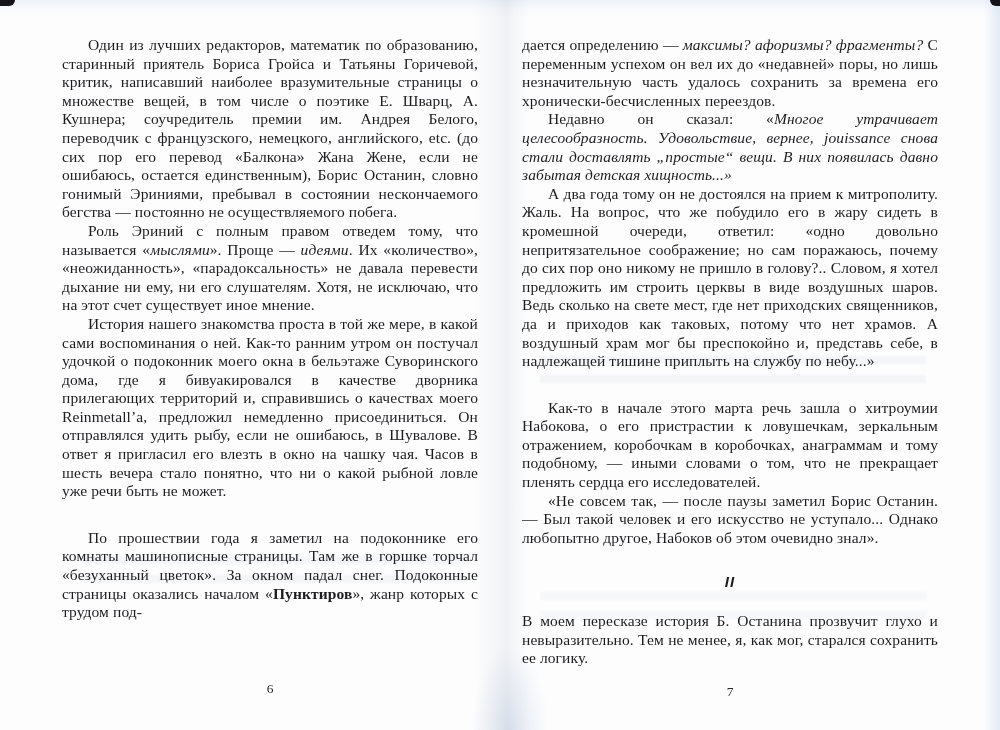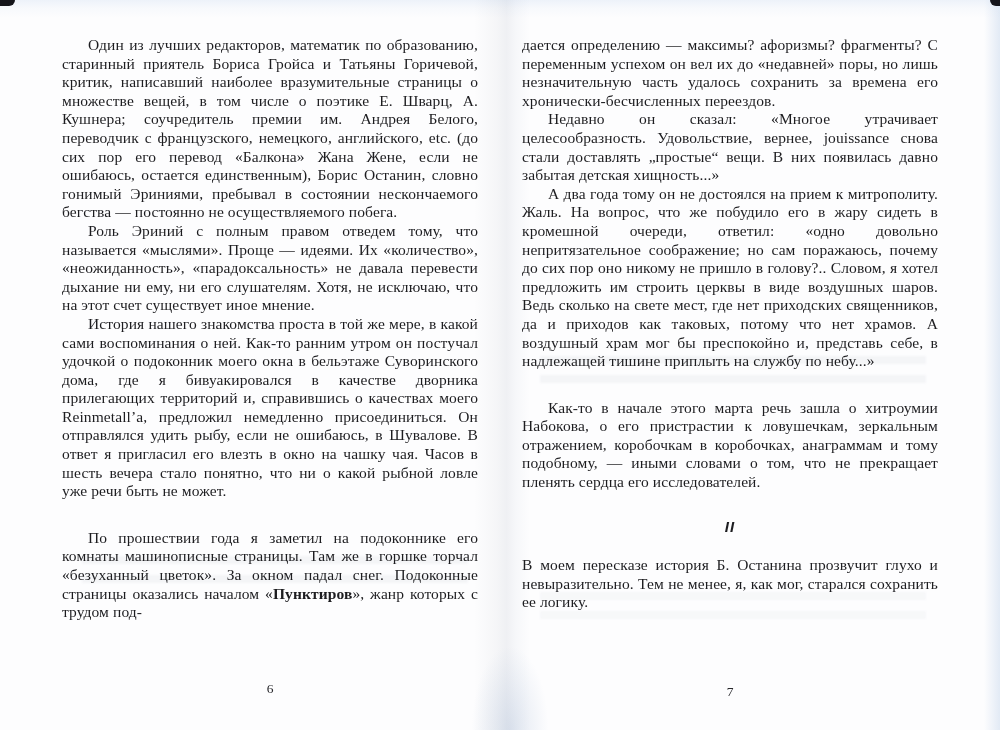--- a/index.html
+++ b/index.html
@@ -40,21 +40,21 @@
   .page-col {
     position: absolute; top: 36px; width: 416px;
     font-size: 15.5px; line-height: 18.6px;
     text-align: justify;
     letter-spacing: 0.1px;
   }
   .page-col.left { left: 62px; }
   .page-col.right { left: 522px; }
   .page-col p { margin: 0; padding: 0; text-indent: 26px; }
   .page-col p.no-indent { text-indent: 0; }
-  .italic { }
+  .italic { font-style: italic; }
   .bold { font-weight: 700; }
 
   .section-heading {
     text-align: center;
     font-family: "Liberation Sans", sans-serif;
     font-weight: 700; font-size: 15px; letter-spacing: 1px;
     margin: 26px 0 20px 0;
     text-indent: 0;
     font-style: italic;
   }
@@ -100,20 +100,21 @@
       <p><span>История нашего знакомства проста в той же мере, в какой сами воспоминания о ней. Как-то ранним утром он постучал удочкой о подоконник моего окна в бельэтаже Суворинского дома, где я бивуакировался в качестве дворника прилегающих территорий и, справившись о качествах моего Reinmetall’а, предложил немедленно присоединиться. Он отправлялся удить рыбу, если не ошибаюсь, в Шувалове. В ответ я пригласил его влезть в окно на чашку чая. Часов в шесть вечера стало понятно, что ни о какой рыбной ловле уже речи быть не может.</span></p>
       <p style="margin-top: 28px;"><span>По прошествии года я заметил на подоконнике его комнаты машинописные страницы. Там же в горшке торчал «безуханный цветок». За окном падал снег. Подоконные страницы оказались началом «</span><span class="bold">Пунктиров</span><span>», жанр которых с трудом под-</span></p>
     </div>
 
   <div class="page-col right">
     <div>
         <p class="no-indent"><span>дается определению — </span><span class="italic">максимы? афоризмы? фрагменты?</span><span> С переменным успехом он вел их до «недавней» поры, но лишь незначительную часть удалось сохранить за времена его хронически-бесчисленных переездов.</span></p>
         <p><span>Недавно он сказал: «</span><span class="italic">Многое утрачивает целесообразность. Удовольствие, вернее, jouissance снова стали доставлять „простые“ вещи. В них появилась давно забытая детская хищность...»</span></p>
         <p><span>А два года тому он не достоялся на прием к митрополиту. Жаль. На вопрос, что же побудило его в жару сидеть в кромешной очереди, ответил: «одно довольно непритязательное соображение; но сам поражаюсь, почему до сих пор оно никому не пришло в голову?.. Словом, я хотел предложить им строить церквы в виде воздушных шаров. Ведь сколько на свете мест, где нет приходских священников, да и приходов как таковых, потому что нет храмов. А воздушный храм мог бы преспокойно и, представь себе, в надлежащей тишине приплыть на службу по небу...»</span></p>
         <p style="margin-top: 28px;"><span>Как-то в начале этого марта речь зашла о хитроумии Набокова, о его пристрастии к ловушечкам, зеркальным отражением, коробочкам в коробочках, анаграммам и тому подобному, — иными словами о том, что не прекращает пленять сердца его исследователей.</span></p>
+        <p><span>«Не совсем так, — после паузы заметил Борис Останин. — Был такой человек и его искусство не уступало... Однако любопытно другое, Набоков об этом очевидно знал».</span></p>
       </div>
     <div class="section-heading">II</div>
     <div>
         <p class="no-indent"><span>В моем пересказе история Б. Останина прозвучит глухо и невыразительно. Тем не менее, я, как мог, старался сохранить ее логику.</span></p>
       </div>
   </div>
 
   <div class="page-number left">6</div>
   <div class="page-number right">7</div>
 

